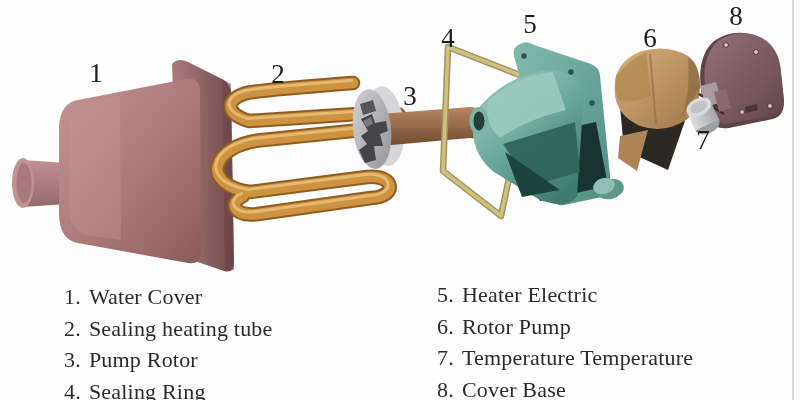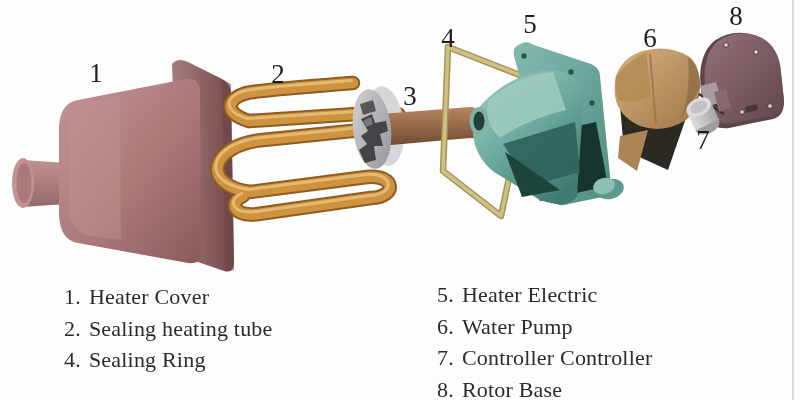--- a/index.html
+++ b/index.html
@@ -156,25 +156,26 @@
   <div class="callout" style="left:96px;top:73px">1</div>
   <div class="callout" style="left:278px;top:74px">2</div>
   <div class="callout" style="left:410px;top:96px">3</div>
   <div class="callout" style="left:448px;top:38px">4</div>
   <div class="callout" style="left:530px;top:24px">5</div>
   <div class="callout" style="left:650px;top:38px">6</div>
   <div class="callout" style="left:703px;top:140px">7</div>
   <div class="callout" style="left:736px;top:16px">8</div>
 
   <div class="legend-col left">
-    <span class="legend-row"><span class="lnum">1.</span><span>Heater Cover</span></span>
+    <span class="legend-row"><span class="lnum">1.</span><span>Water Cover</span></span>
     <span class="legend-row"><span class="lnum">2.</span><span>Sealing heating tube</span></span>
+    <span class="legend-row"><span class="lnum">3.</span><span>Pump Rotor</span></span>
     <span class="legend-row"><span class="lnum">4.</span><span>Sealing Ring</span></span>
   </div>
   <div class="legend-col right">
     <span class="legend-row"><span class="lnum">5.</span><span>Heater Electric</span></span>
-    <span class="legend-row"><span class="lnum">6.</span><span>Water Pump</span></span>
-    <span class="legend-row"><span class="lnum">7.</span><span>Controller Controller</span></span>
-    <span class="legend-row"><span class="lnum">8.</span><span>Rotor Base</span></span>
+    <span class="legend-row"><span class="lnum">6.</span><span>Rotor Pump</span></span>
+    <span class="legend-row"><span class="lnum">7.</span><span>Temperature Temperature</span></span>
+    <span class="legend-row"><span class="lnum">8.</span><span>Cover Base</span></span>
   </div>
 
   <div class="edge-line"></div>
 </div>
 
 </body></html>

